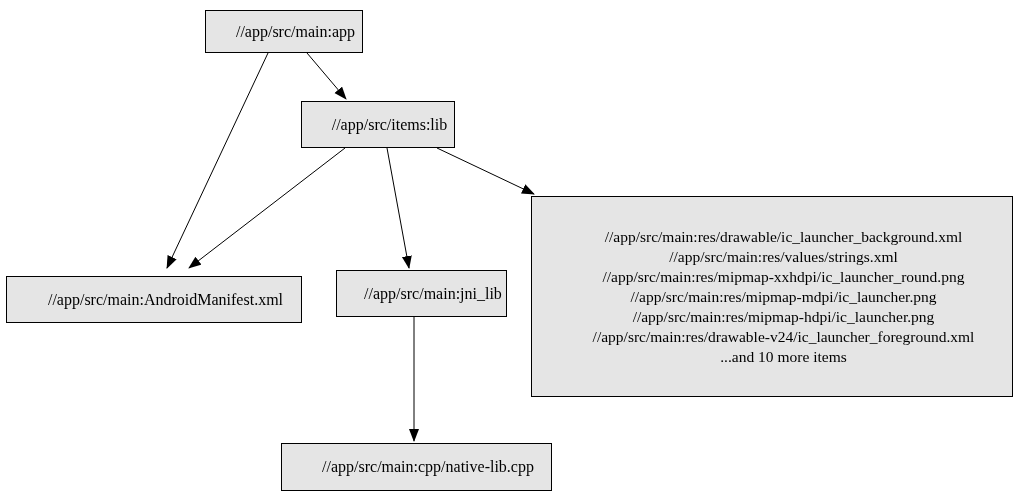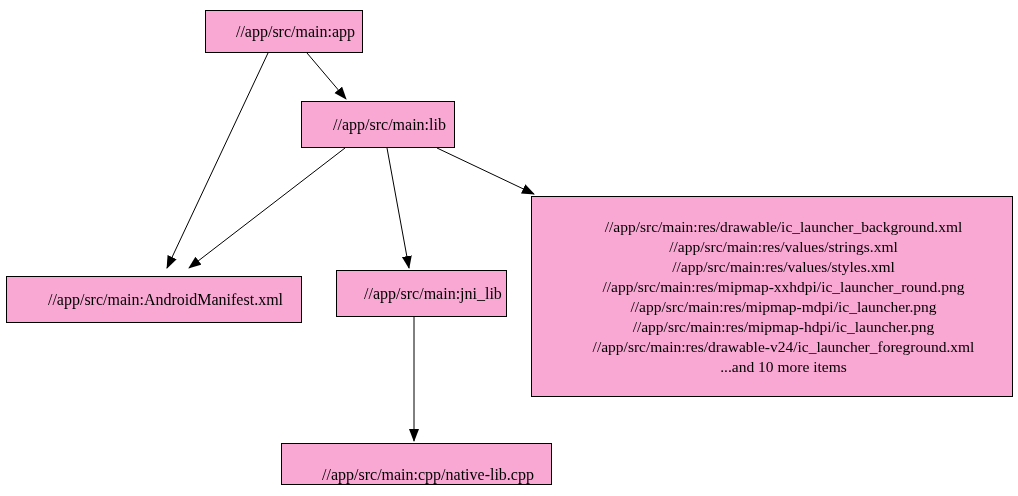--- a/index.html
+++ b/index.html
@@ -24,40 +24,40 @@
     height: 496px;
   }
   line.edge {
     stroke: #000000;
     stroke-width: 1;
   }
   .node {
     position: absolute;
     box-sizing: border-box;
     border: 1px solid #000000;
-    background: #f9a8d4;
+    background: #e5e5e5;
     display: flex;
     align-items: center;
     justify-content: center;
     text-align: center;
     font-size: 16px;
     white-space: nowrap;
     padding-left: 23px;
   }
   .node.multi {
     flex-direction: column;
     font-size: 15.5px;
     line-height: 20px;
   }
   #node-app     { left: 205px; top: 10px;  width: 158px; height: 43px; }
   #node-lib     { left: 301px; top: 101px; width: 154px; height: 47px; }
   #node-manifest{ left: 6px;   top: 270px; width: 296px; height: 47px; margin-top: 6px; }
   #node-jni     { left: 336px; top: 270px; width: 171px; height: 47px; }
   #node-res     { left: 531px; top: 196px; width: 482px; height: 201px; }
-  #node-native  { left: 281px; top: 443px; width: 271px; height: 42px; align-items: flex-end; }
+  #node-native  { left: 281px; top: 443px; width: 271px; height: 48px; }
 </style>
 </head>
 <body>
 
 <div class="canvas">
 
   <svg class="edges" viewBox="0 0 1018 496" xmlns="http://www.w3.org/2000/svg">
     <defs>
       <marker id="arrowhead" markerUnits="userSpaceOnUse" markerWidth="14" markerHeight="12" refX="12" refY="5" orient="auto">
         <path d="M0,0 L13,5 L0,10 z" fill="#000000"></path>
@@ -69,35 +69,34 @@
     <line class="edge" x1="387" y1="148" x2="409" y2="268" marker-end="url(#arrowhead)"></line>
     <line class="edge" x1="437" y1="148" x2="534" y2="194" marker-end="url(#arrowhead)"></line>
     <line class="edge" x1="414" y1="317" x2="414" y2="441" marker-end="url(#arrowhead)"></line>
   </svg>
 
   <div class="node" id="node-app">
     <span>//app/src/main:app</span>
   </div>
 
   <div class="node" id="node-lib">
-    <span>//app/src/main:lib</span>
+    <span>//app/src/items:lib</span>
   </div>
 
   <div class="node" id="node-manifest">
     <span>//app/src/main:AndroidManifest.xml</span>
   </div>
 
   <div class="node" id="node-jni">
     <span>//app/src/main:jni_lib</span>
   </div>
 
   <div class="node multi" id="node-res">
     <div>//app/src/main:res/drawable/ic_launcher_background.xml</div>
     <div>//app/src/main:res/values/strings.xml</div>
-    <div>//app/src/main:res/values/styles.xml</div>
     <div>//app/src/main:res/mipmap-xxhdpi/ic_launcher_round.png</div>
     <div>//app/src/main:res/mipmap-mdpi/ic_launcher.png</div>
     <div>//app/src/main:res/mipmap-hdpi/ic_launcher.png</div>
     <div>//app/src/main:res/drawable-v24/ic_launcher_foreground.xml</div>
     <div>...and 10 more items</div>
   </div>
 
   <div class="node" id="node-native">
     <span>//app/src/main:cpp/native-lib.cpp</span>
   </div>

